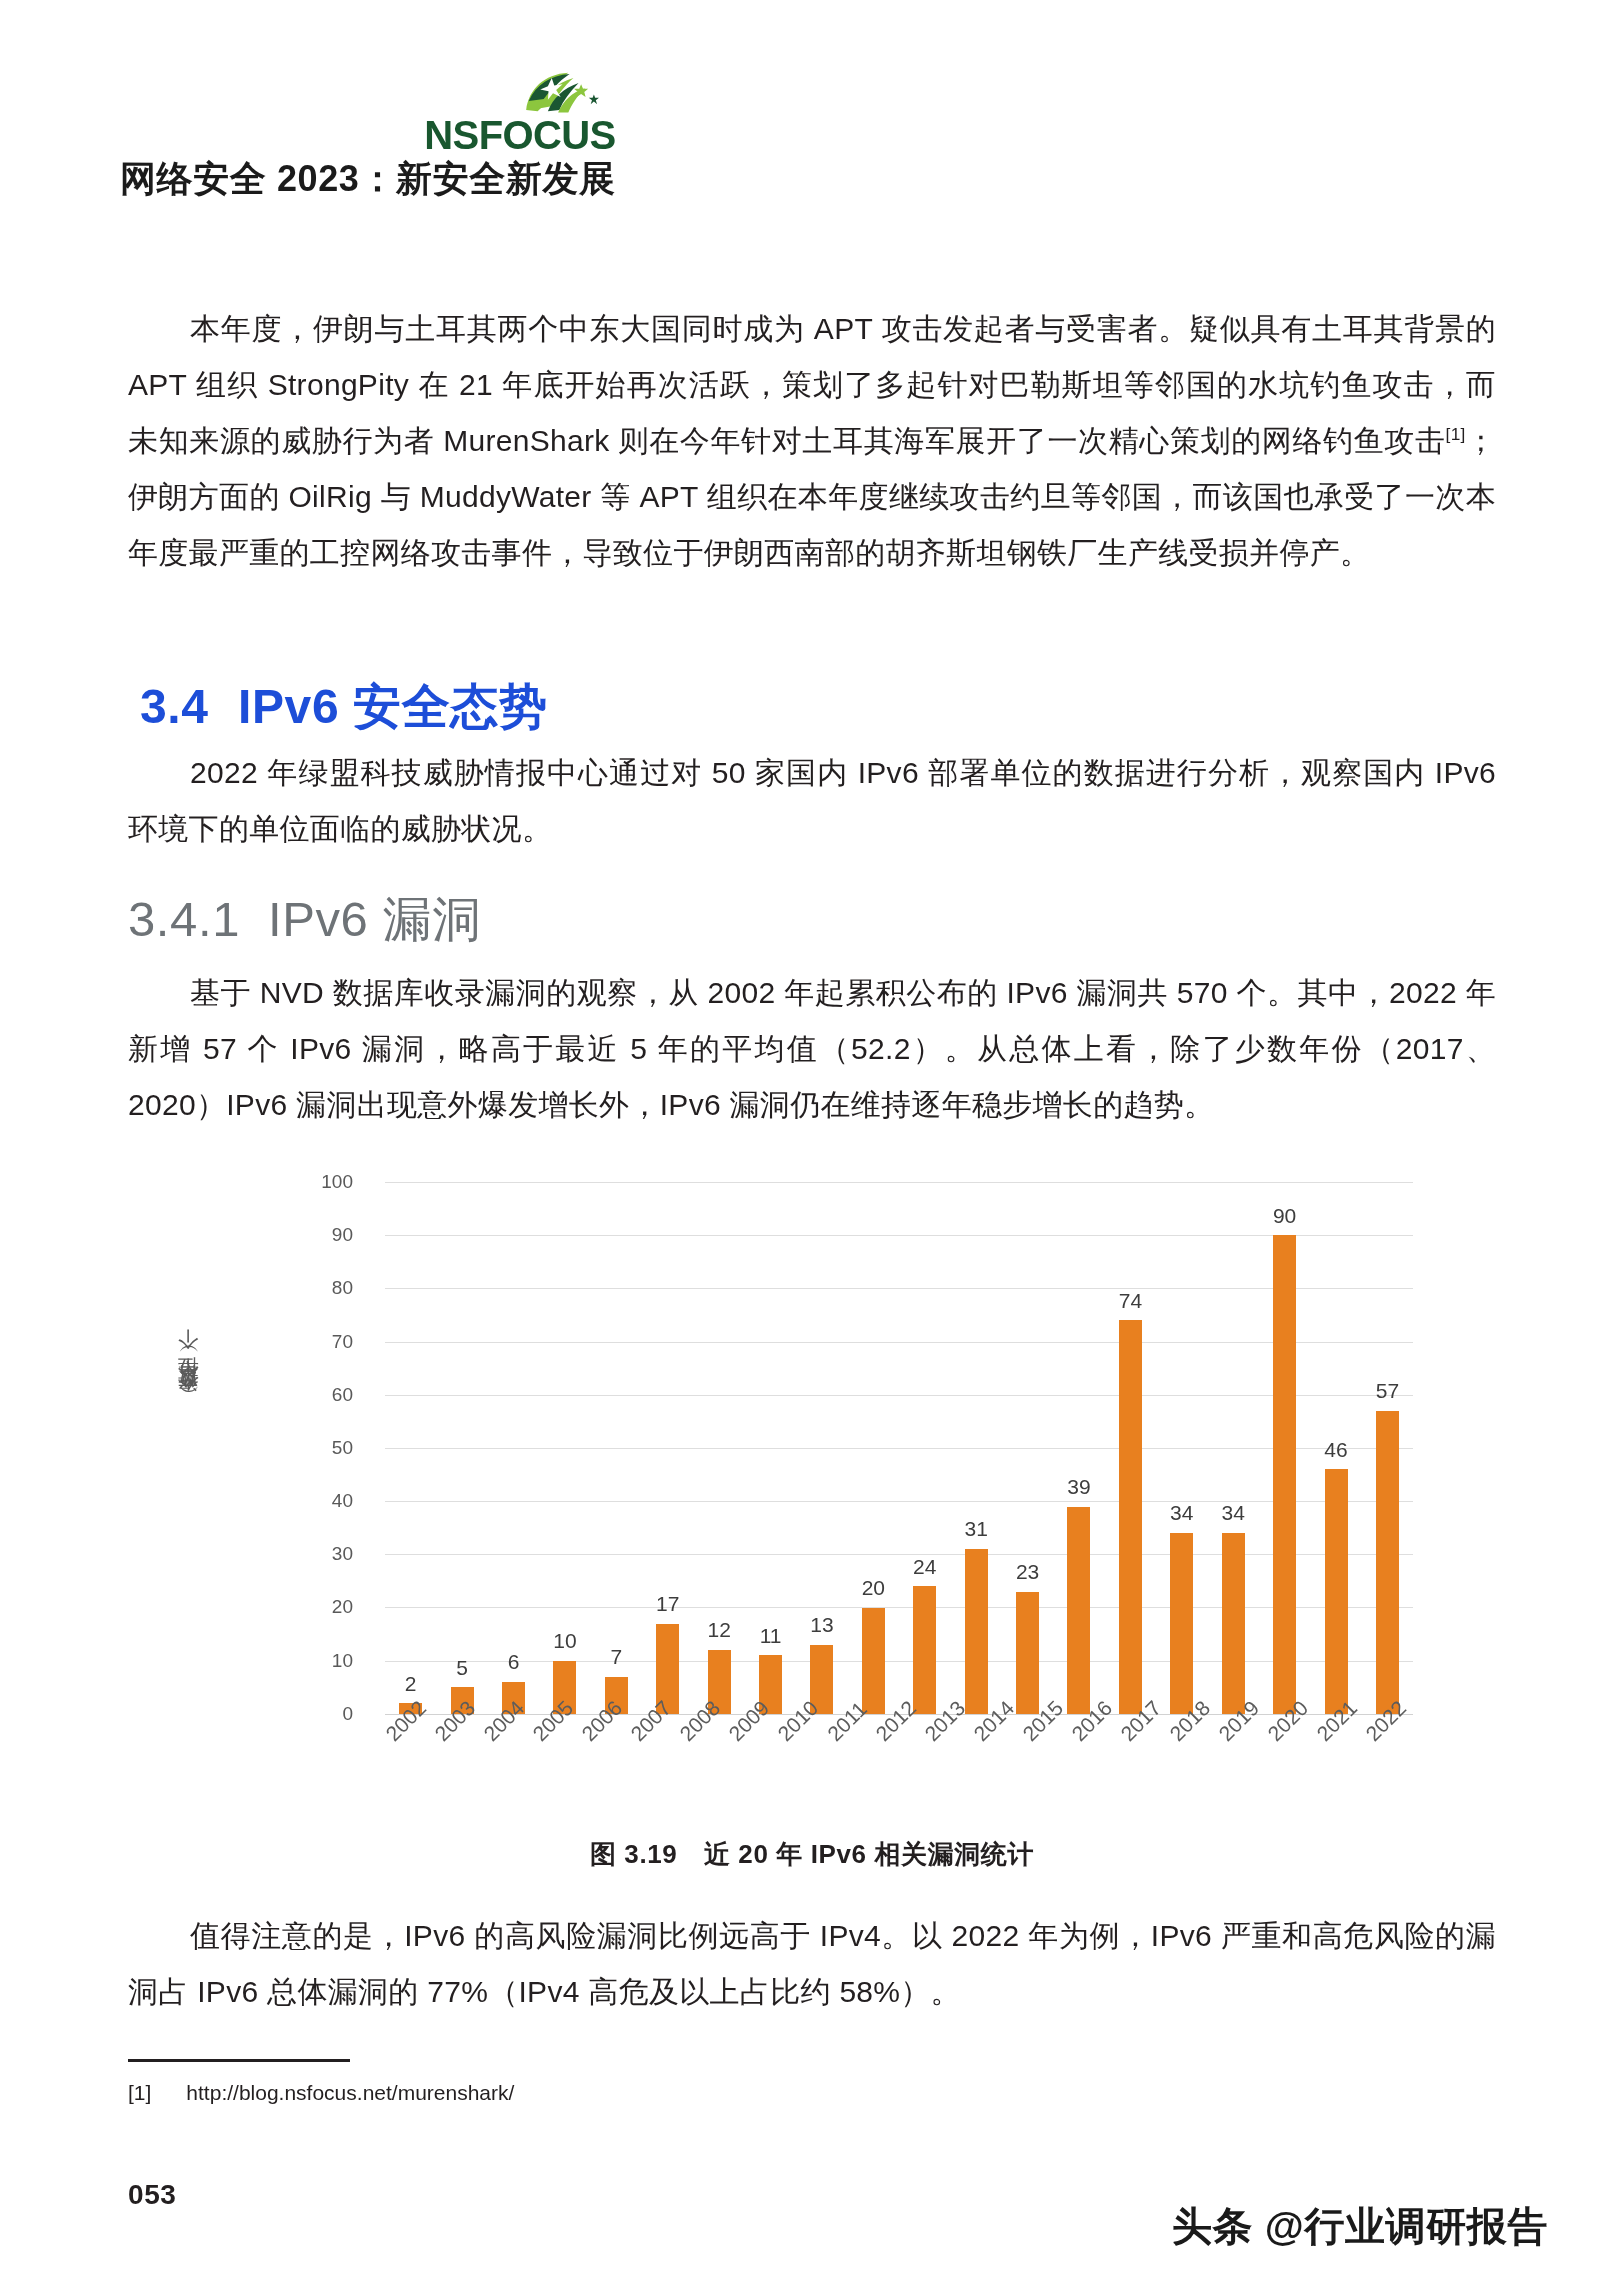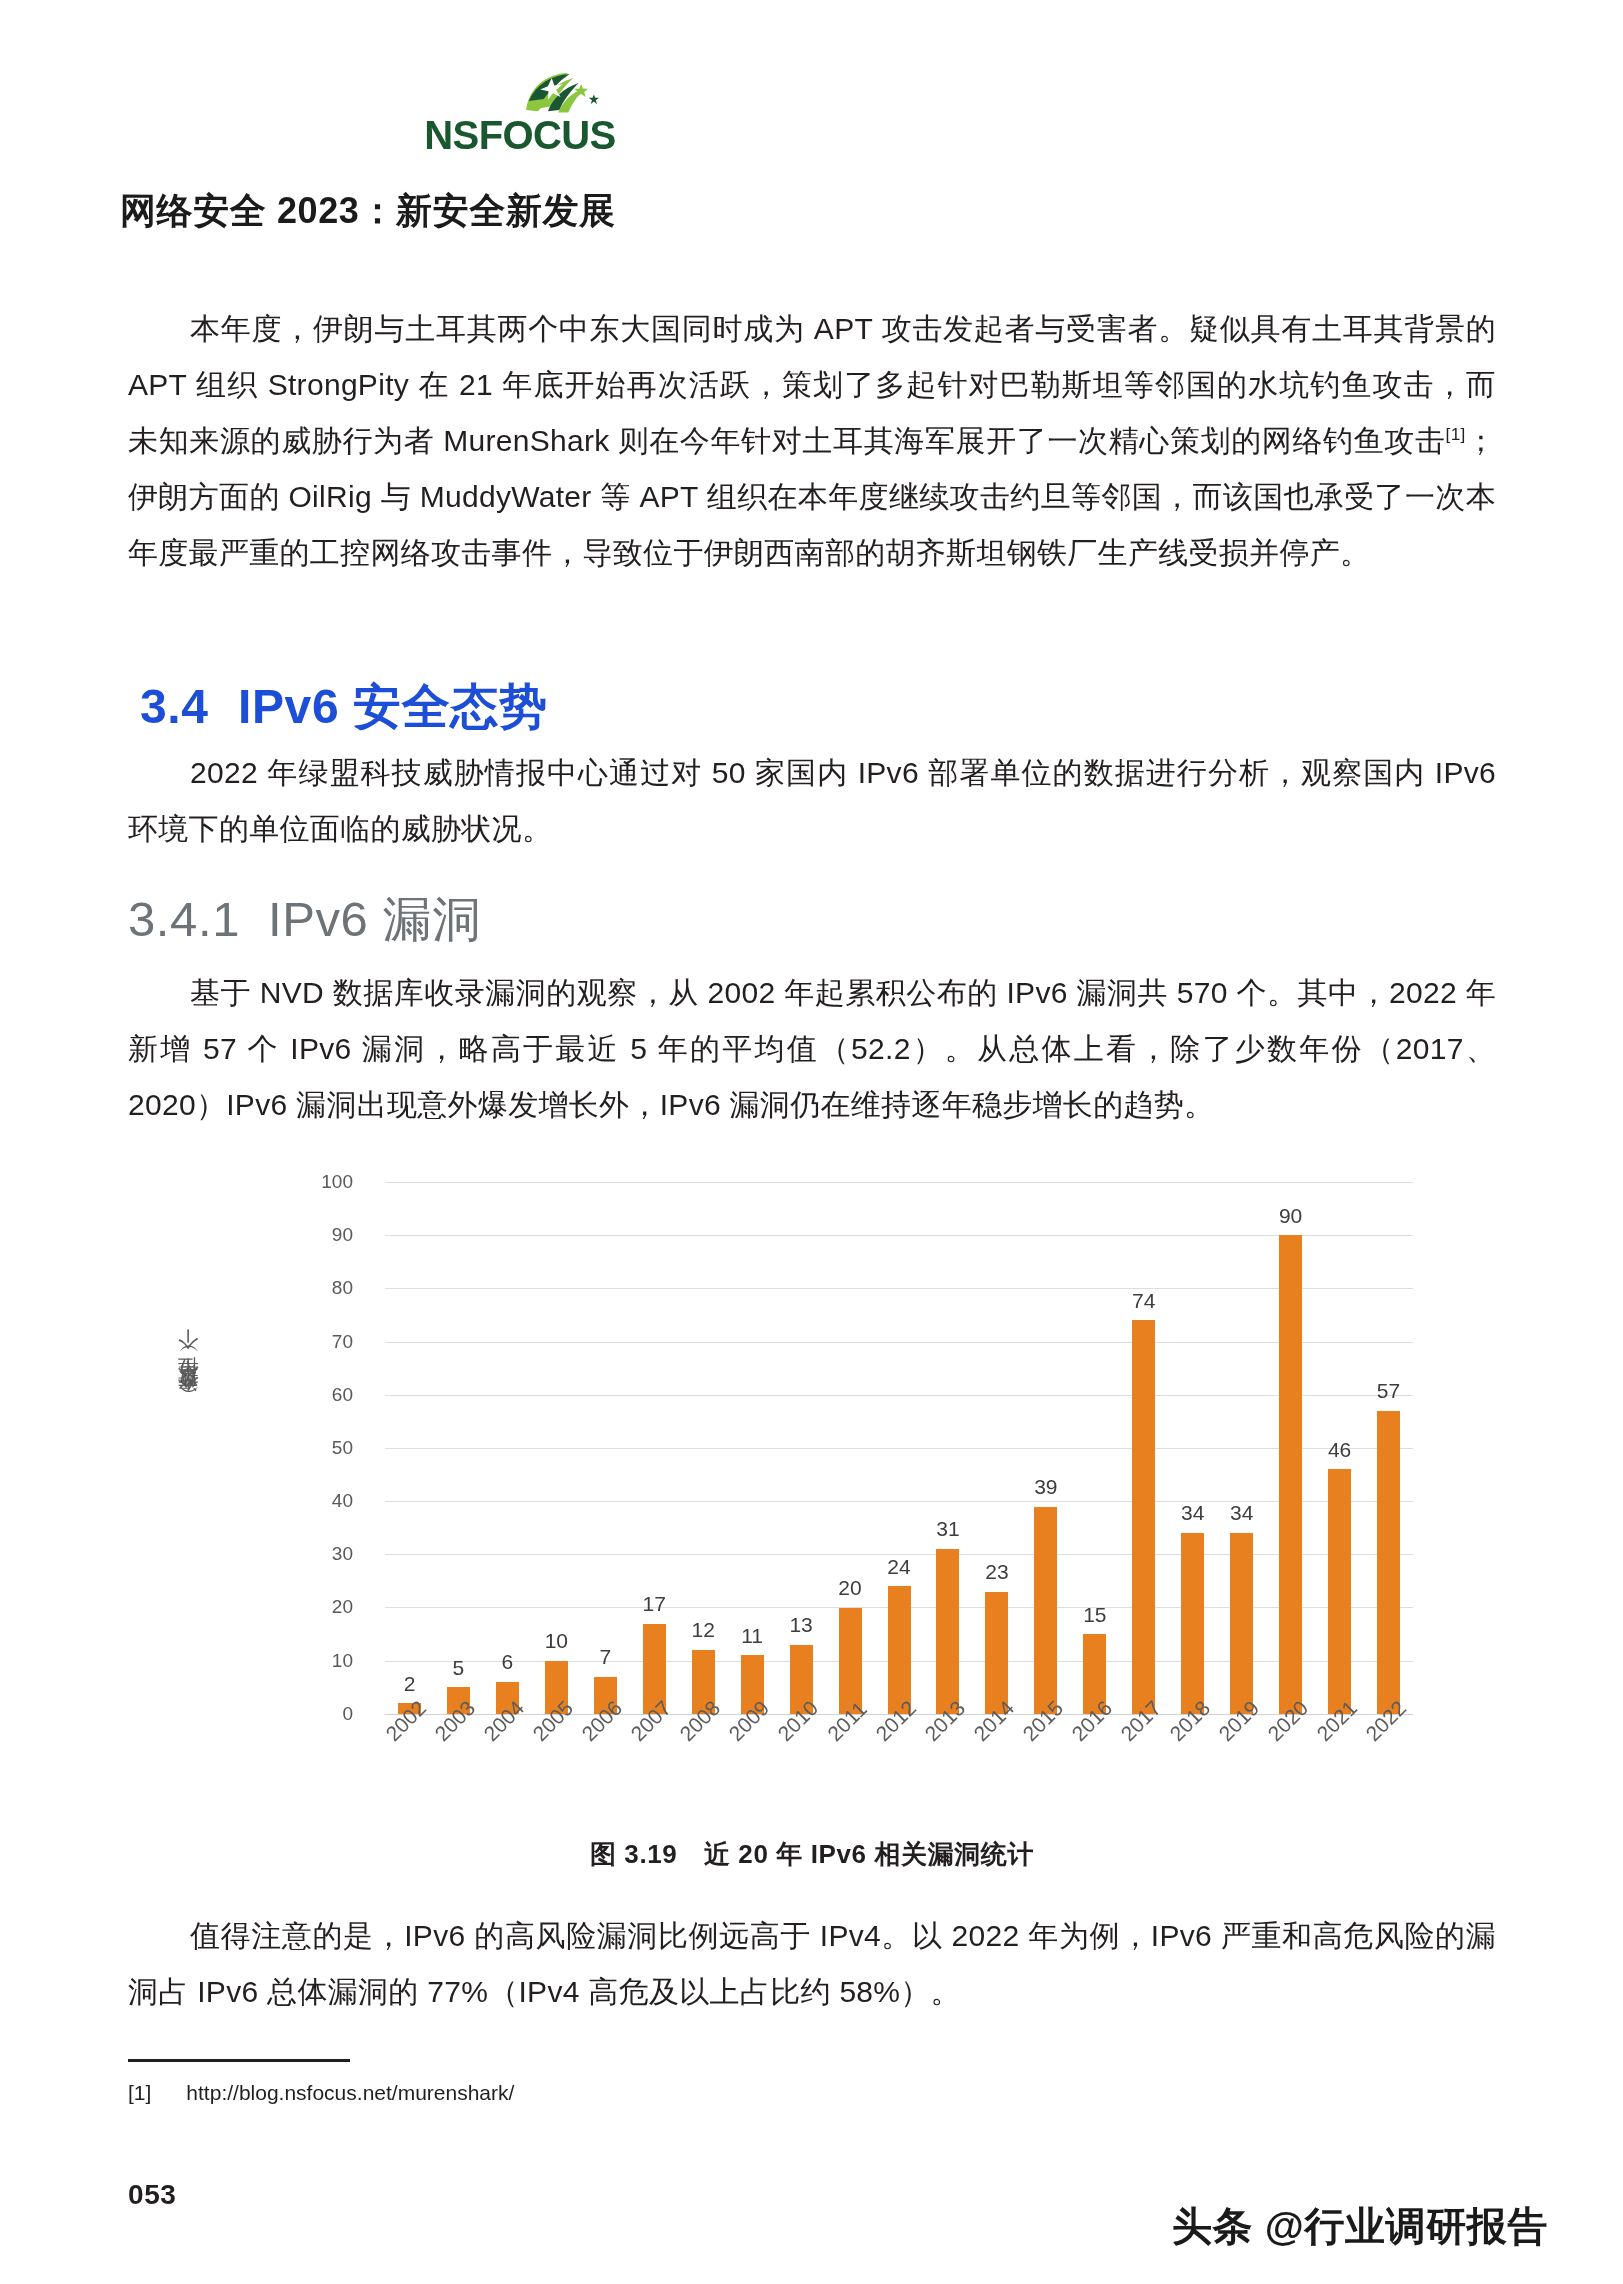--- a/index.html
+++ b/index.html
@@ -46,21 +46,20 @@
     height: 40px;
     background: #b9bcbe;
     margin: 0 24.4px 0 22px;
   }
   .header-title {
     font-size: 36px;
     font-weight: bold;
     color: #1b1b1b;
     letter-spacing: 0.6px;
     white-space: nowrap;
-    margin-top: 32px;
   }
 
   
   .content {
     position: absolute;
     left: 128px;
     top: 0;
     width: 1368px;
   }
   p.body-par {
@@ -376,24 +375,20 @@
           </div>
           <div class="bar-slot">
             <div class="bar-label" style="bottom: 130px;">23</div>
             <div class="bar" style="height: 122px; background: rgb(232, 128, 31);"></div>
           </div>
           <div class="bar-slot">
             <div class="bar-label" style="bottom: 215px;">39</div>
             <div class="bar" style="height: 207px; background: rgb(232, 128, 31);"></div>
           </div>
           <div class="bar-slot">
-            <div class="bar-label" style="bottom: 87px;">15</div>
-            <div class="bar" style="height: 80px; background: rgb(232, 128, 31);"></div>
-          </div>
-          <div class="bar-slot">
             <div class="bar-label" style="bottom: 401px;">74</div>
             <div class="bar" style="height: 394px; background: rgb(232, 128, 31);"></div>
           </div>
           <div class="bar-slot">
             <div class="bar-label" style="bottom: 189px;">34</div>
             <div class="bar" style="height: 181px; background: rgb(232, 128, 31);"></div>
           </div>
           <div class="bar-slot">
             <div class="bar-label" style="bottom: 189px;">34</div>
             <div class="bar" style="height: 181px; background: rgb(232, 128, 31);"></div>

